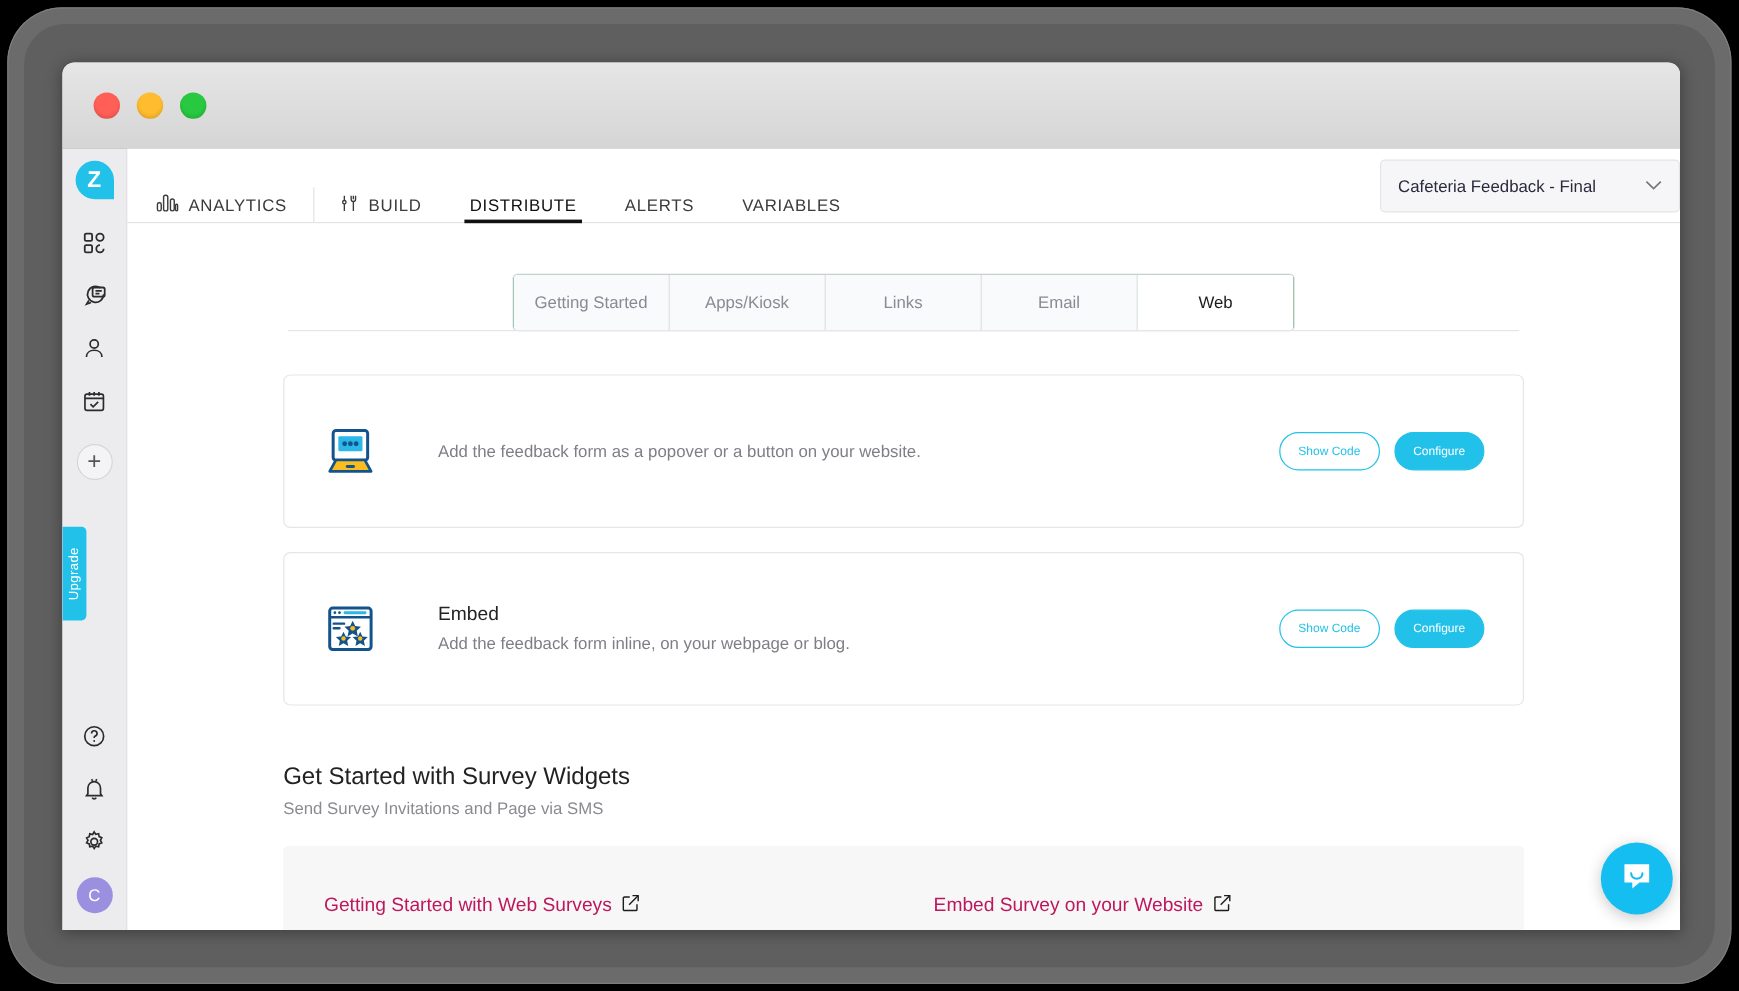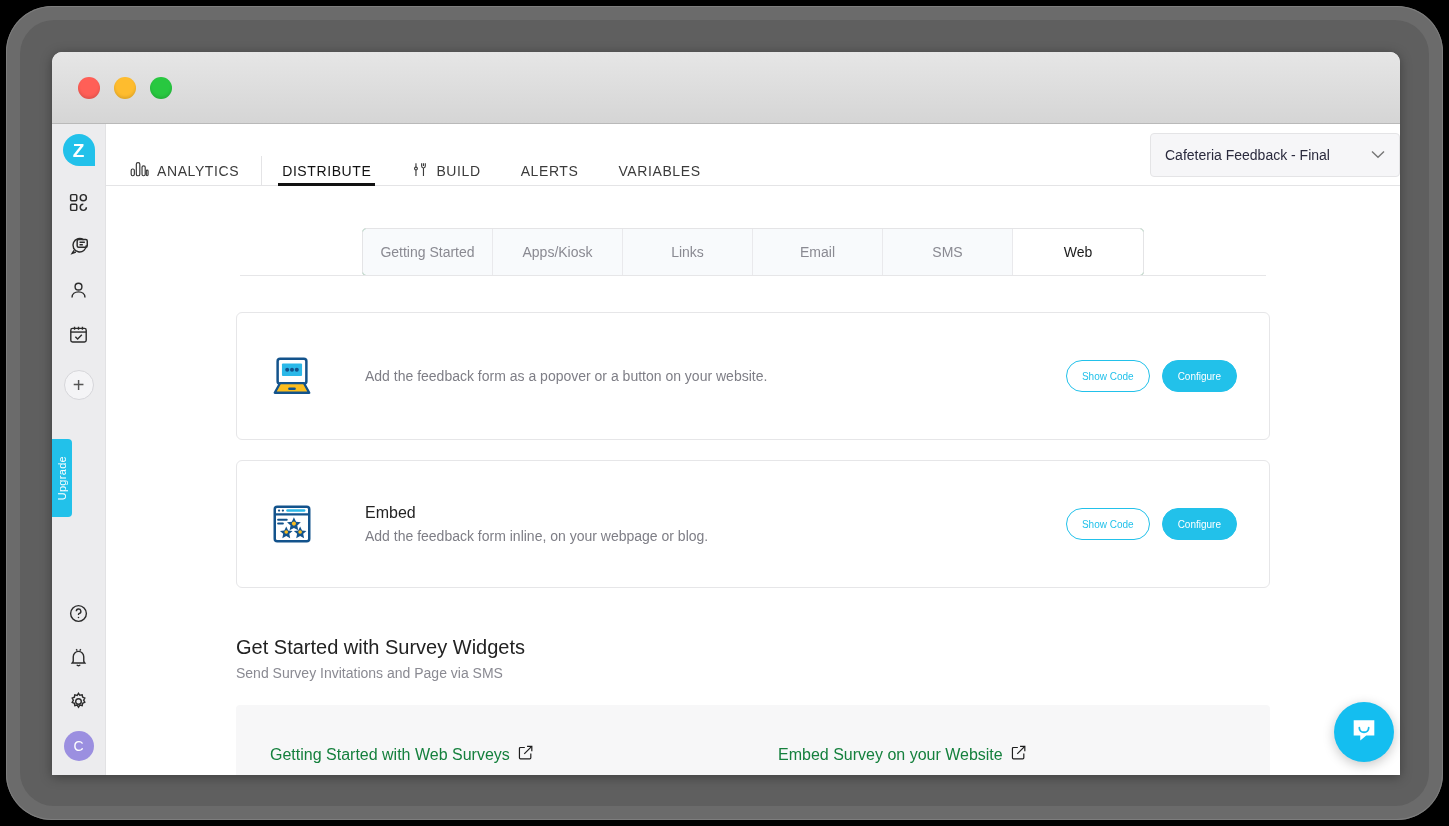--- a/index.html
+++ b/index.html
@@ -283,21 +283,21 @@
   #gs-panel {
     background: #f7f7f8;
     border-radius: 4px;
     padding: 40px 34px 34px 34px;
     display: flex;
     gap: 50px;
   }
   .gs-col { flex: 1; min-width: 0; }
   .gs-link {
     font-size: 16px;
-    color: #15803d;
+    color: #be185d;
     display: flex; align-items: center; gap: 8px;
     margin-bottom: 10px;
     cursor: pointer;
   }
   .gs-link svg { flex: 0 0 auto; }
   .gs-desc { font-size: 14px; color: #84848c; line-height: 1.55; }
   #intercom-fixed {
     position: absolute;
     left: 1334px; top: 702px;
     width: 60px; height: 60px;
@@ -428,40 +428,40 @@
           <div class="nav-item" id="nav-analytics">
             <span>
               <svg width="19" height="16" viewBox="0 0 24 20" fill="none" stroke="#3b3b3b" stroke-width="1.5">
                 <rect x="1.5" y="10" width="4" height="8.5" rx="1.8"></rect>
                 <rect x="8" y="2" width="4.4" height="16.5" rx="2"></rect>
                 <rect x="15.2" y="6" width="4" height="12.5" rx="1.9"></rect>
                 <rect x="20.6" y="11.5" width="2.2" height="7" rx="1.1"></rect>
               </svg>
             </span>
             <span>ANALYTICS</span>
-          </div>
-
-          <div class="nav-item active">
-            <span>DISTRIBUTE</span>
           </div>
 
           <div class="nav-item">
             <span>
               <svg width="17" height="17" viewBox="0 0 24 24" fill="none" stroke="#3b3b3b" stroke-width="1.6">
                 <path d="M7 3v5.6"></path>
                 <circle cx="7" cy="10.6" r="2"></circle>
                 <path d="M7 12.6V21"></path>
                 <path d="M15 3v4.2a2.6 2.6 0 0 0 5.2 0V3"></path>
                 <path d="M17.6 3v4"></path>
                 <path d="M17.6 9.8V21"></path>
               </svg>
             </span>
             <span>BUILD</span>
           </div>
 
+          <div class="nav-item active">
+            <span>DISTRIBUTE</span>
+          </div>
+
           <div class="nav-item">
             <span>ALERTS</span>
           </div>
 
           <div class="nav-item">
             <span>VARIABLES</span>
           </div>
 
           <div id="survey-selector">
             <span>Cafeteria Feedback - Final</span>
@@ -482,23 +482,20 @@
                 <span>Getting Started</span>
               </div>
               <div class="sub-tab">
                 <span>Apps/Kiosk</span>
               </div>
               <div class="sub-tab">
                 <span>Links</span>
               </div>
               <div class="sub-tab">
                 <span>Email</span>
-              </div>
-              <div class="sub-tab">
-                <span>SMS</span>
               </div>
               <div class="sub-tab active">
                 <span>Web</span>
               </div>
             </div>
           </div>
 
           <div id="cards-wrap">
 
             <div class="dist-card">

